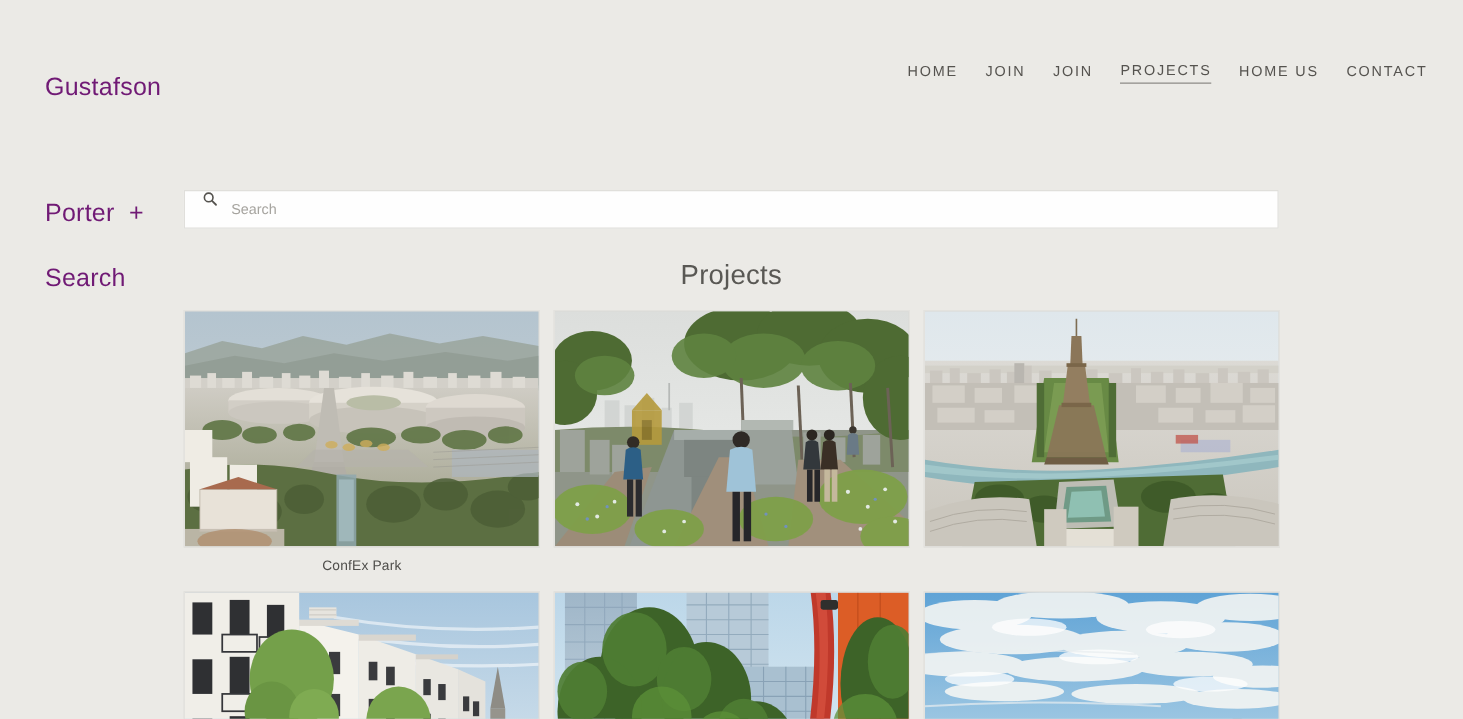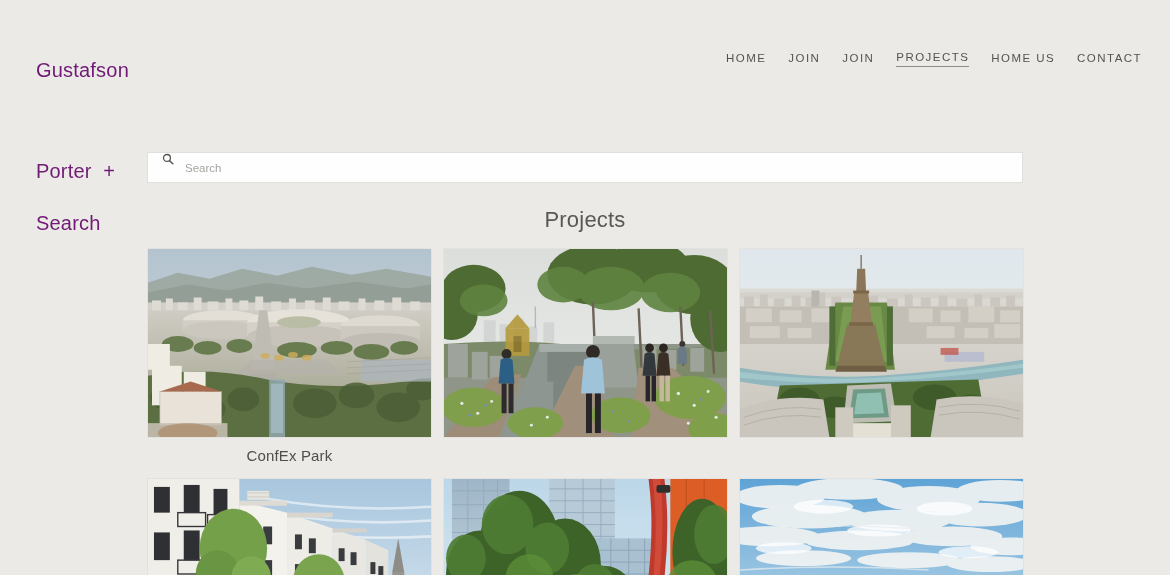--- a/index.html
+++ b/index.html
@@ -129,21 +129,21 @@
     background: #d8d8d4;
     overflow: hidden;
     position: relative;
     display: block;
     cursor: pointer;
   }
   .thumb svg { display: block; width: 100%; height: 100%; }
 
   .caption {
     text-align: center;
-    font-size: 15px;
+    font-size: 11px;
     color: #4f4e4b;
     letter-spacing: 0.15px;
     padding-top: 9px;
     padding-bottom: 14px;
     cursor: pointer;
   }
 
   .row2 .thumb { height: 190px; }
 </style>
 </head>

